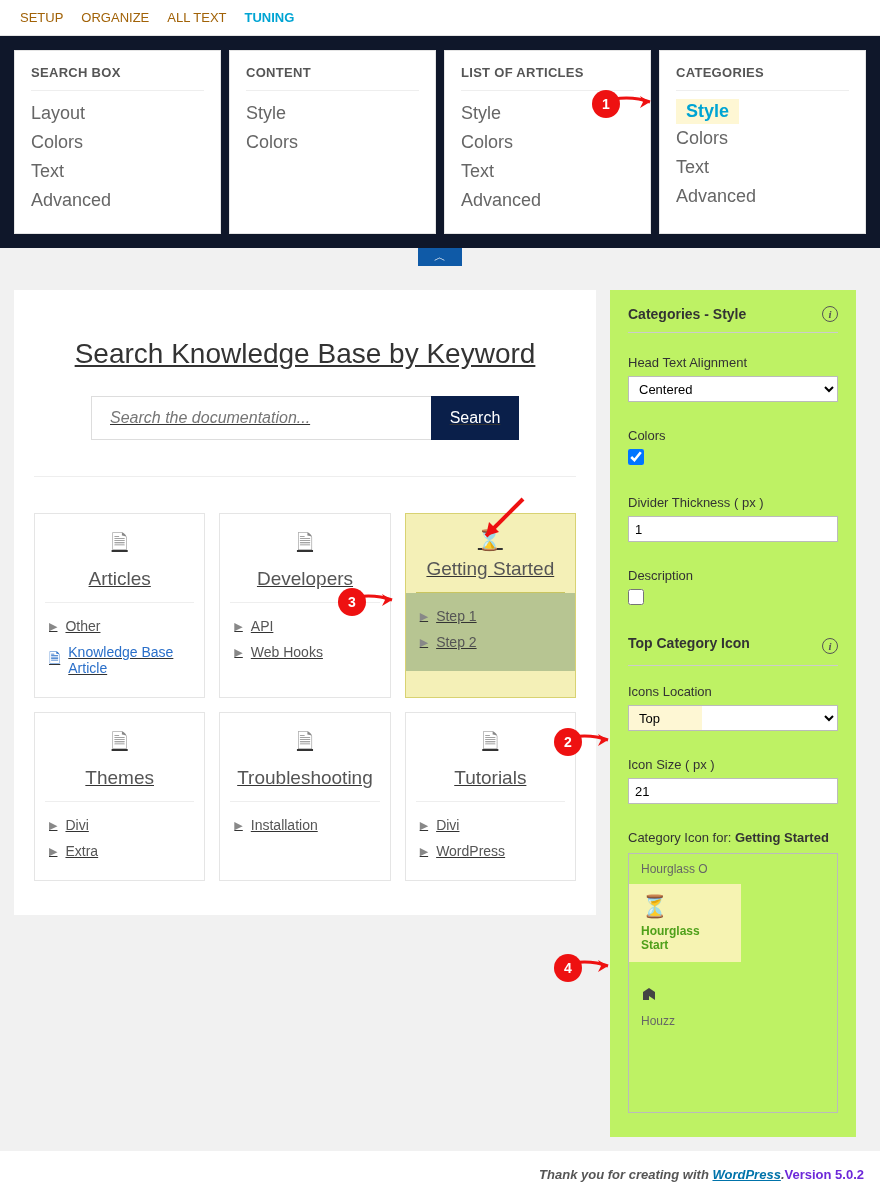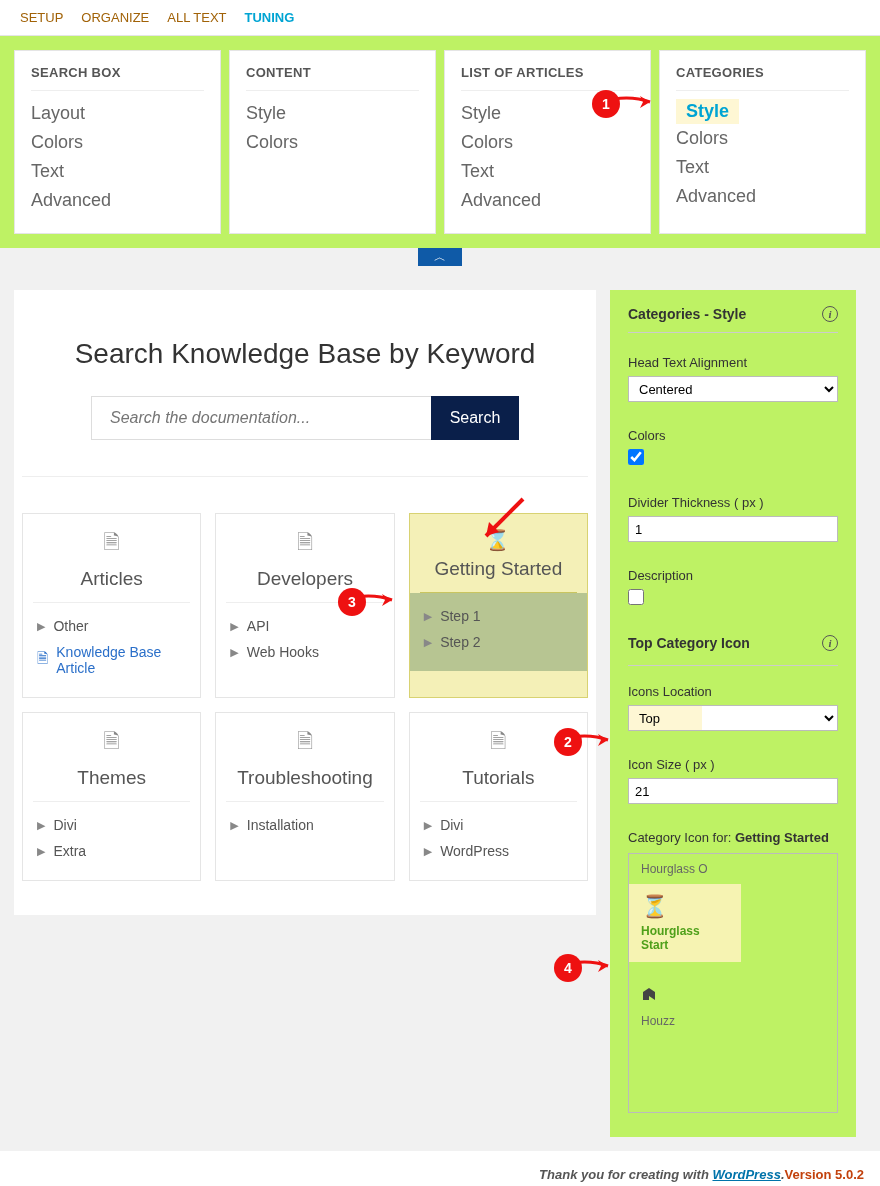--- a/index.html
+++ b/index.html
@@ -1,29 +1,29 @@
 <!DOCTYPE html>
 <html><head>
 <meta charset="utf-8">
 <style>
 * { box-sizing: border-box; margin: 0; padding: 0; }
 body { font-family: -apple-system, BlinkMacSystemFont, "Segoe UI", Arial, sans-serif; background: #fff; width: 880px; color: #333; }
 .top-tabs { display: flex; gap: 18px; padding: 10px 20px; border-bottom: 1px solid #e5e5e5; }
 .top-tabs span { font-size: 13px; color: #a16207; cursor: pointer; }
 .top-tabs span.active { color: #00a4d3; font-weight: 600; }
-.config-panels { display: flex; gap: 8px; padding: 14px; background: #bef264; }
+.config-panels { display: flex; gap: 8px; padding: 14px; background: #0f172a; }
 .config-panel { flex: 1; background: #fff; border: 1px solid #e5e5e5; padding: 14px 16px 18px; }
 .config-panel h4 { font-size: 13px; color: #555; padding-bottom: 10px; border-bottom: 1px solid #eee; font-weight: 600; letter-spacing: 0.3px; }
 .config-panel ul { list-style: none; margin-top: 8px; }
 .config-panel li { font-size: 18px; color: #666; padding: 4px 0; cursor: pointer; }
 .config-panel li.selected { color: #00a4d3; font-weight: 600; background: #fef7d4; display: inline-block; padding: 2px 10px; }
 .collapse-bar { display: flex; justify-content: center; background: #f1f1f1; padding-bottom: 10px; }
 .collapse-btn { background: #0f5aa7; color: #fff; width: 44px; height: 18px; display: flex; align-items: center; justify-content: center; cursor: pointer; font-size: 12px; }
 .main-wrap { display: flex; gap: 14px; padding: 14px; background: #f1f1f1; align-items: flex-start; }
-.preview { background: #fff; width: 582px; padding: 48px 8px 20px; }
+.preview { background: #fff; width: 582px; padding: 48px 20px 20px; text-decoration: underline; }
 .preview h1 { text-align: center; font-size: 28px; font-weight: 400; color: #333; margin-bottom: 26px; }
 .search-row { display: flex; justify-content: center; margin-bottom: 36px; }
 .search-input { width: 340px; height: 44px; border: 1px solid #ddd; border-right: none; padding: 0 18px; font-size: 16px; color: #999; font-style: italic; }
 .search-btn { width: 88px; height: 44px; background: #0a1f4a; color: #fff; border: none; font-size: 16px; cursor: pointer; }
 .preview hr { border: none; border-top: 1px solid #eee; margin-bottom: 36px; }
 .grid { display: grid; grid-template-columns: repeat(3, 1fr); gap: 14px; margin-bottom: 14px; }
 .card { border: 1px solid #e5e5e5; }
 .card-head { text-align: center; padding: 14px 0 12px; border-bottom: 1px solid #eee; margin: 0 10px; }
 .card-head .ico { font-size: 20px; color: #888; display: block; margin-bottom: 6px; }
 .card-head h3 { font-size: 19px; font-weight: 400; color: #555; }
@@ -33,37 +33,37 @@
 .card.highlighted .card-body { background: #b7c592; }
 .card-body .item { font-size: 14px; color: #555; padding: 5px 0; display: flex; align-items: center; gap: 8px; cursor: pointer; }
 .card-body .item .tri { color: #888; font-size: 11px; }
 .card-body .item.doc { color: #2a6fc9; }
 .card-body .item.doc .docico { color: #2a6fc9; }
 .sidebar { width: 246px; background: #bef264; padding: 16px 18px 24px; }
 .sb-header { display: flex; justify-content: space-between; align-items: center; border-bottom: 1px solid #ccc; padding-bottom: 10px; margin-bottom: 22px; }
 .sb-header h4 { font-size: 14px; font-weight: 600; color: #333; }
 .info-ico { width: 16px; height: 16px; border: 1.5px solid #555; border-radius: 50%; display: flex; align-items: center; justify-content: center; font-size: 11px; font-family: serif; font-style: italic; font-weight: bold; color: #555; }
 .field { margin-bottom: 26px; }
-.field.sub-header { display: flex; justify-content: space-between; align-items: flex-start; border-bottom: 1px solid #ccc; padding-bottom: 8px; margin-bottom: 18px; }
+.field.sub-header { display: flex; justify-content: space-between; align-items: center; border-bottom: 1px solid #ccc; padding-bottom: 8px; margin-bottom: 18px; }
 .field.sub-header label { font-size: 14px; font-weight: 600; }
 .field label { display: block; font-size: 13px; color: #333; margin-bottom: 6px; }
 .field select, .field input[type=text] { width: 100%; height: 26px; border: 1px solid #bbb; padding: 0 6px; font-size: 13px; background: #fff; }
 .field select.hl { background: linear-gradient(to right, #fef7d4 35%, #fff 35%); }
 .field input[type=checkbox] { width: 16px; height: 16px; }
 .cat-icon-label { font-size: 13px; margin-bottom: 8px; }
 .cat-icon-label b { font-weight: 600; }
 .icon-list { border: 1px solid #bbb; height: 260px; overflow-y: auto; position: relative; }
 .icon-opt { padding: 8px 12px; font-size: 12px; color: #666; cursor: pointer; }
 .icon-opt.sel { background: #f6f3b2; color: #4fa01a; font-weight: 600; padding: 10px 12px; width: 54%; }
 .icon-opt .bigico { display: block; font-size: 22px; margin-bottom: 4px; }
 .icon-opt.sel .bigico { color: #4fa01a; }
 .houzz-ico { width: 16px; height: 16px; display: inline-block; }
 .footer { display: flex; justify-content: flex-end; padding: 16px 16px 10px; font-size: 13px; color: #555; font-style: italic; font-weight: bold; }
 .footer a { color: #0073aa; text-decoration: underline; }
-.footer .ver { font-style: normal; color: #c2410c; }
+.footer .ver { font-style: normal; color: #6d28d9; }
 
 .pointer { position: absolute; pointer-events: none; z-index: 50; }
 .pointer .bubble { width: 28px; height: 28px; background: #e11; border-radius: 50%; display: flex; align-items: center; justify-content: center; color: #fff; font-weight: bold; font-size: 14px; position: absolute; }
 .pointer svg { position: absolute; }
 .rel { position: relative; }
 </style>
 </head>
 <body>
 
 <div class="top-tabs">

